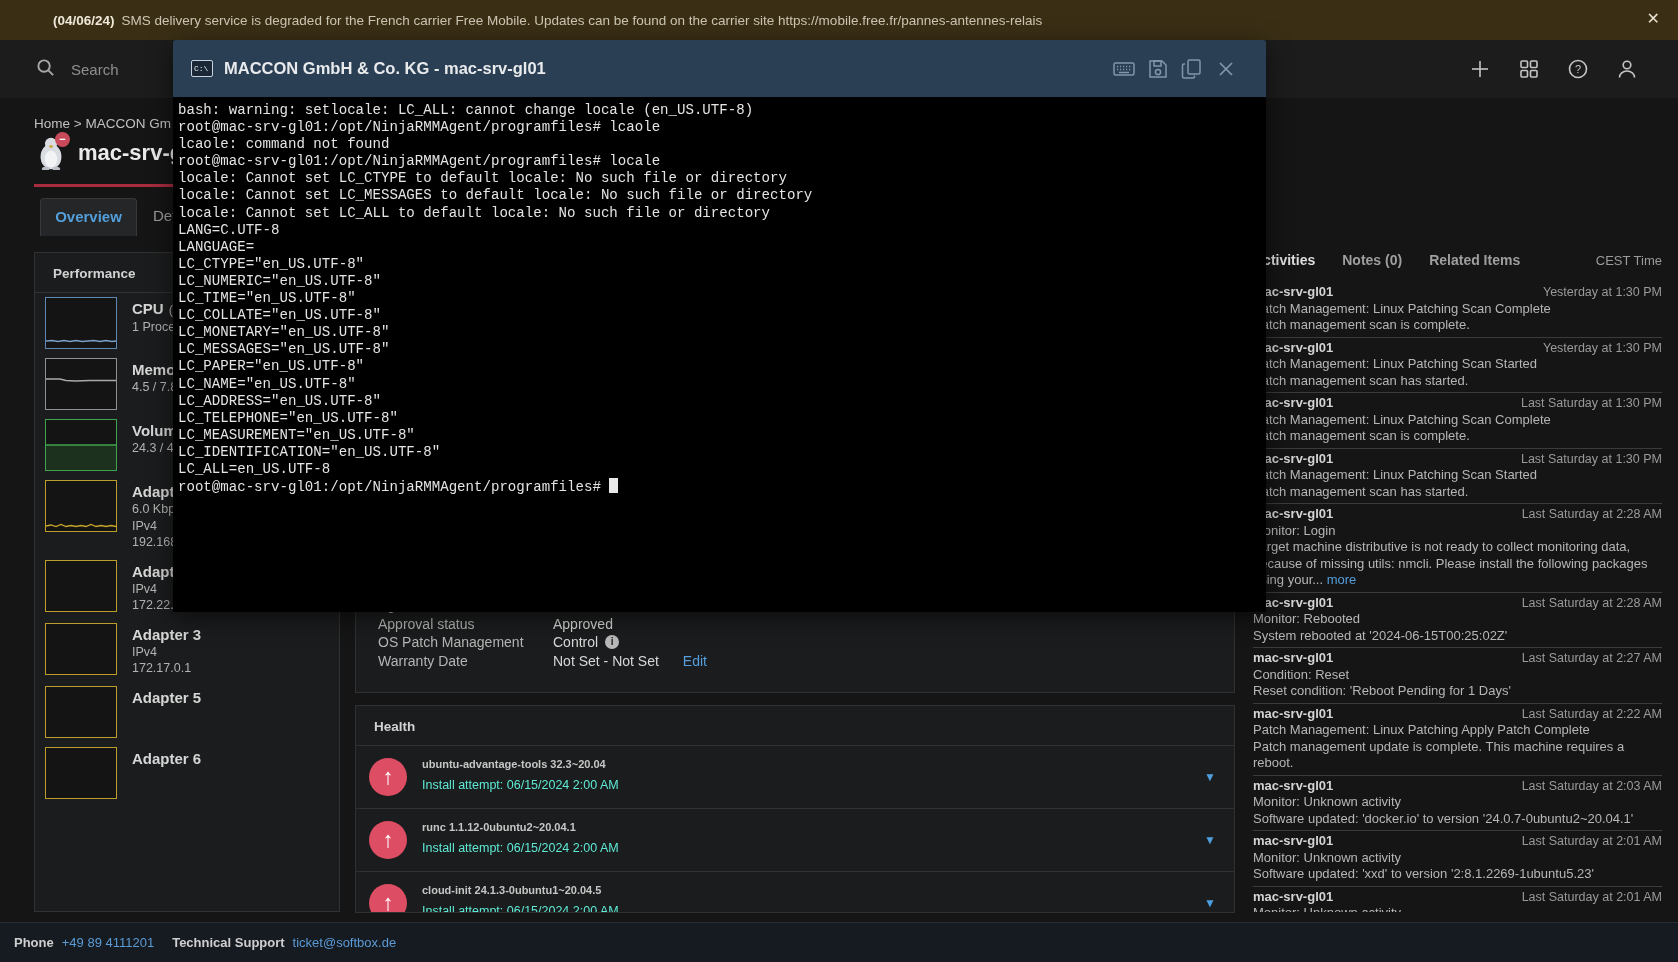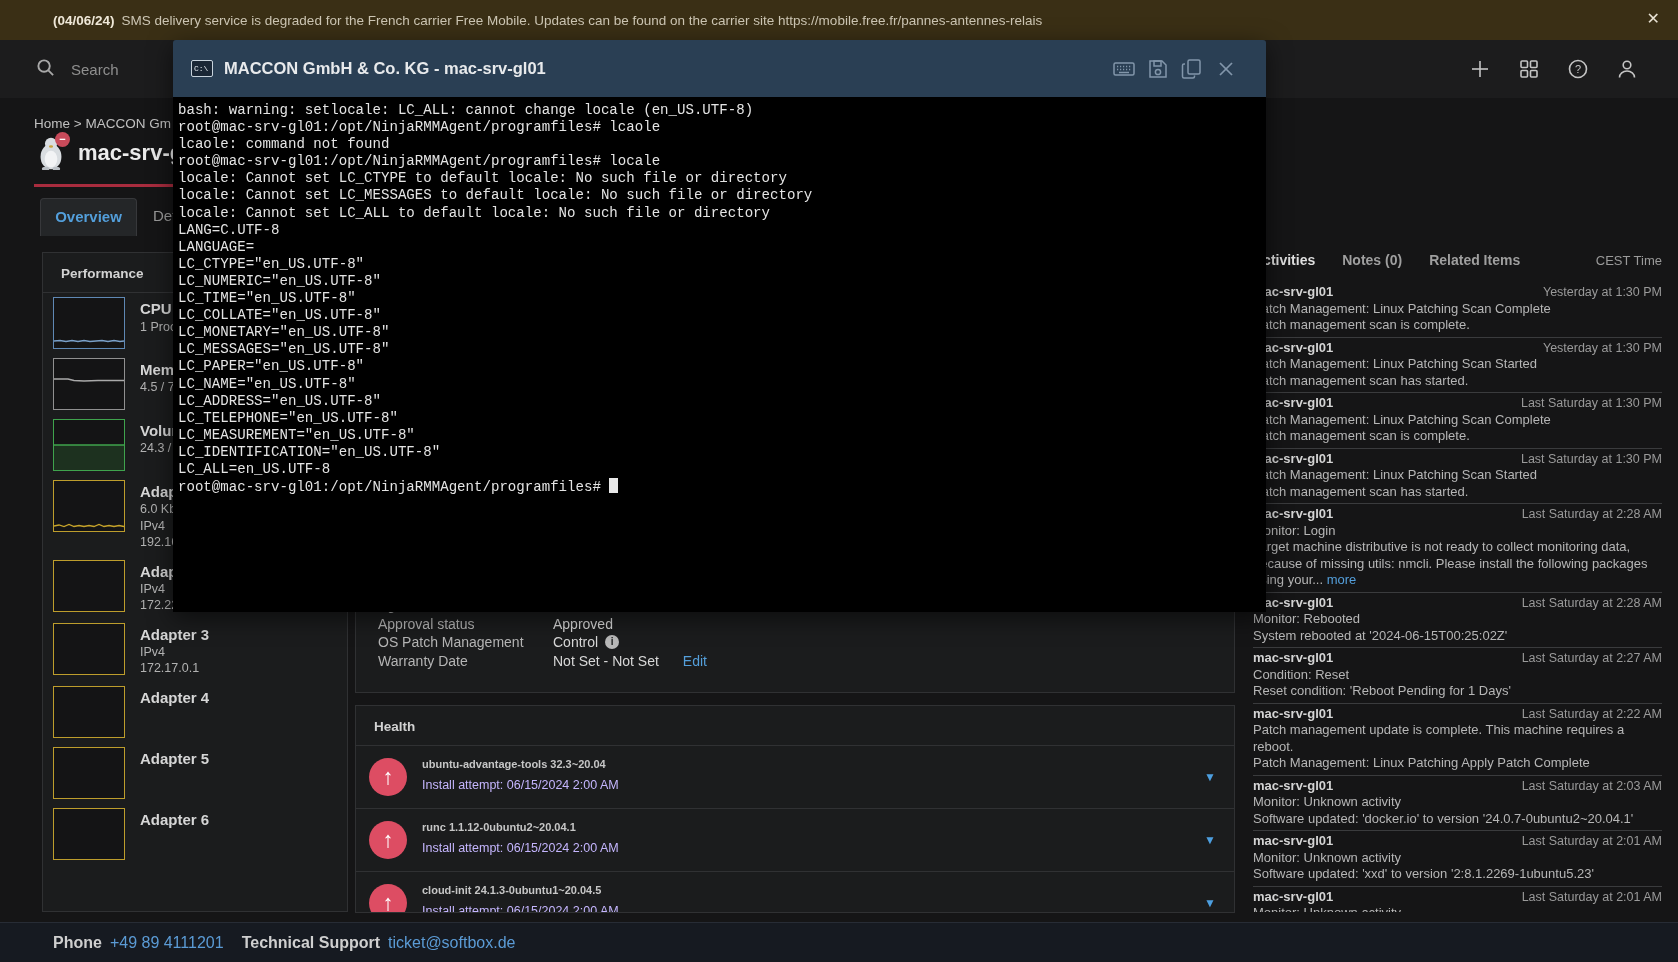--- a/index.html
+++ b/index.html
@@ -30,21 +30,21 @@
   #red-line { position:absolute; left:34px; top:184px; width:1206px; height:3px; background:#a82c3e; z-index:1; }
   #tabs { position:absolute; left:40px; top:198px; z-index:1; display:flex; align-items:flex-start; }
   .tab-active { width:97px; height:38px; background:#242628; border:1px solid #37383b; border-bottom:none; border-radius:4px 4px 0 0; color:#539fdb; font-size:15px; font-weight:600; text-align:center; line-height:36px; cursor:pointer; }
   .tab { margin-left:16px; padding-top:9px; color:#9b9b9b; font-size:15px; cursor:pointer; white-space:nowrap; }
 
   
   .card { position:absolute; background:#1b1c1d; border:1px solid #303133; }
   .card-header { padding:13px 20px 11px 18px; font-size:13.5px; font-weight:600; color:#d2d2d2; border-bottom:1px solid #303133; }
 
   
-  #perf-card { left:42px; top:252px; width:306px; height:660px; overflow:hidden; z-index:1; }
+  #perf-card { left:34px; top:252px; width:306px; height:660px; overflow:hidden; z-index:1; }
   #perf-items { padding:4px 0 0 10px; }
   .perf-item { display:flex; margin-bottom:9px; cursor:pointer; }
   .thumb { width:72px; height:52px; background:#141415; flex:0 0 72px; margin-right:15px; }
   .th-cpu { border:1px solid #5f88b4; }
   .th-mem { border:1px solid #909090; }
   .th-vol { border:1px solid #3fa34d; }
   .th-net { border:1px solid #bd9d2c; }
   .pinfo { padding-top:2px; white-space:nowrap; }
   .pname { font-size:15px; font-weight:600; color:#d6d6d6; line-height:19px; }
   .psuffix { font-size:13px; font-weight:normal; color:#a9a9a9; margin-left:5px; }
@@ -58,21 +58,21 @@
   .dvalue { color:#d8d8d8; display:flex; align-items:center; }
   .info-i { display:inline-block; width:14px; height:14px; margin-left:7px; background:#b9b9b9; color:#1b1c1d; border-radius:50%; font-size:10px; font-weight:bold; text-align:center; line-height:14px; cursor:pointer; }
   .edit-link { color:#549fdb; margin-left:24px; cursor:pointer; }
 
   
   #health-card { left:355px; top:705px; width:880px; height:208px; overflow:hidden; z-index:1; }
   .hrow { position:relative; height:63px; border-bottom:1px solid #303133; cursor:pointer; }
   .hicon { position:absolute; left:13px; top:12px; width:38px; height:38px; background:#dd4d63; border-radius:50%; color:#fff; text-align:center; font-size:22px; font-weight:bold; line-height:38px; }
   .htexts { margin-left:66px; padding-top:10px; }
   .hname { font-size:11px; color:#c6c6c6; line-height:16px;font-weight:bold; }
-  .hsub { font-size:12.5px; color:#c4b5fd; margin-top:6px; }
+  .hsub { font-size:12.5px; color:#5eead4; margin-top:6px; }
   .hchev { position:absolute; right:18px; top:24px; color:#4d9fe0; font-size:12px; cursor:pointer; }
 
   
   #right-panel { position:absolute; left:1253px; top:252px; width:409px; height:660px; overflow:hidden; z-index:1; }
   #rp-tabs { display:flex; align-items:baseline; font-size:14px; }
   .rp-tab-active { font-weight:bold; color:#dedede; cursor:pointer; }
   .rp-tab { font-weight:600; color:#9f9f9f; margin-left:27px; cursor:pointer; }
   #rp-tz { margin-left:auto; font-weight:normal; font-size:13px; color:#9a9a9a; }
   #acts { margin-top:14px; }
   .act { padding:2px 0 3px 0; border-bottom:1px solid #3a3b3d; }
@@ -89,21 +89,21 @@
   #term-title .t-text { margin-left:11px; font-size:16.5px; font-weight:600; color:#e8eaec; white-space:nowrap; }
   .t-icons { margin-left:auto; display:flex; align-items:center; gap:10px; }
   .t-icons .tico { width:24px; height:24px; color:#8296aa; cursor:pointer; }
   .t-icons svg { stroke:#8296aa; fill:none; }
   #term-body { height:515px; background:#000; padding:5px 0 6px 5px; font-family:"Liberation Mono", monospace; font-size:14.1px; line-height:17.1px; color:#e4e4e4; cursor:text; }
   #term-out { white-space:pre; font-family:inherit; font-size:inherit; line-height:inherit; }
   .t-line { white-space:pre; }
   .cursor { display:inline-block; width:9px; height:15px; background:#e8e8e8; vertical-align:-2px; }
 
   
-  #footer { position:absolute; left:0; top:922px; width:1678px; height:40px; background:#161a21; border-top:1px solid #272c35; display:flex; align-items:center; padding-left:53px; font-size:16px; z-index:60; }
+  #footer { position:absolute; left:0; top:922px; width:1678px; height:40px; background:#161a21; border-top:1px solid #272c35; display:flex; align-items:center; padding-left:14px; font-size:13px; z-index:60; }
   #footer .f-label { font-weight:bold; color:#cfcfcf; }
   #footer .f-link { color:#5b9bd5; margin-left:8px; cursor:pointer; }
   #footer .f-sep { width:18px; }
 </style>
 </head>
 <body>
 
 <div id="app">
 
   <div id="banner">
@@ -235,26 +235,20 @@
         <div class="thumb th-net"></div>
         <div class="pinfo">
           <div class="pname"><span>Adapter 3</span></div>
           <div class="psub">IPv4</div>
           <div class="psub">172.17.0.1</div>
         </div>
       </div>
       <div class="perf-item">
         <div class="thumb th-net"></div>
         <div class="pinfo">
-          <div class="pname"><span>Adapter 4</span></div>
-        </div>
-      </div>
-      <div class="perf-item">
-        <div class="thumb th-net"></div>
-        <div class="pinfo">
           <div class="pname"><span>Adapter 5</span></div>
         </div>
       </div>
       <div class="perf-item">
         <div class="thumb th-net"></div>
         <div class="pinfo">
           <div class="pname"><span>Adapter 6</span></div>
         </div>
       </div>
     </div>
@@ -377,22 +371,22 @@
             <span class="act-time">Last Saturday at 2:27 AM</span>
           </div>
         <div class="act-line">Condition: Reset</div>
         <div class="act-line">Reset condition: 'Reboot Pending for 1 Days'</div>
       </div>
       <div class="act">
         <div class="act-head">
             <span class="act-dev">mac-srv-gl01</span>
             <span class="act-time">Last Saturday at 2:22 AM</span>
           </div>
+        <div class="act-line">Patch Management: Linux Patching Apply Patch Complete</div>
         <div class="act-line">Patch management update is complete. This machine requires a reboot.</div>
-        <div class="act-line">Patch Management: Linux Patching Apply Patch Complete</div>
       </div>
       <div class="act">
         <div class="act-head">
             <span class="act-dev">mac-srv-gl01</span>
             <span class="act-time">Last Saturday at 2:03 AM</span>
           </div>
         <div class="act-line">Monitor: Unknown activity</div>
         <div class="act-line">Software updated: 'docker.io' to version '24.0.7-0ubuntu2~20.04.1'</div>
       </div>
       <div class="act">

